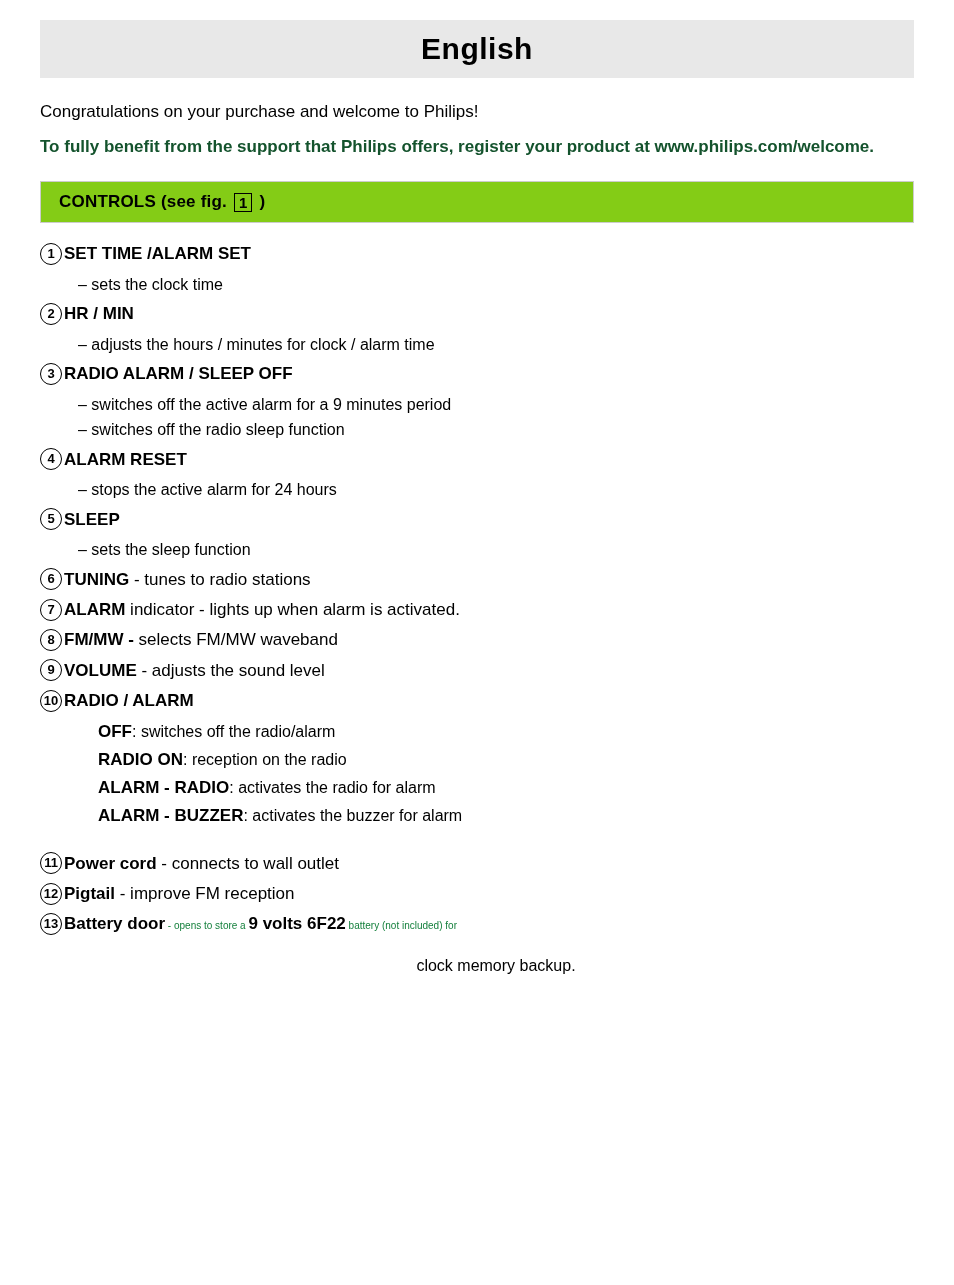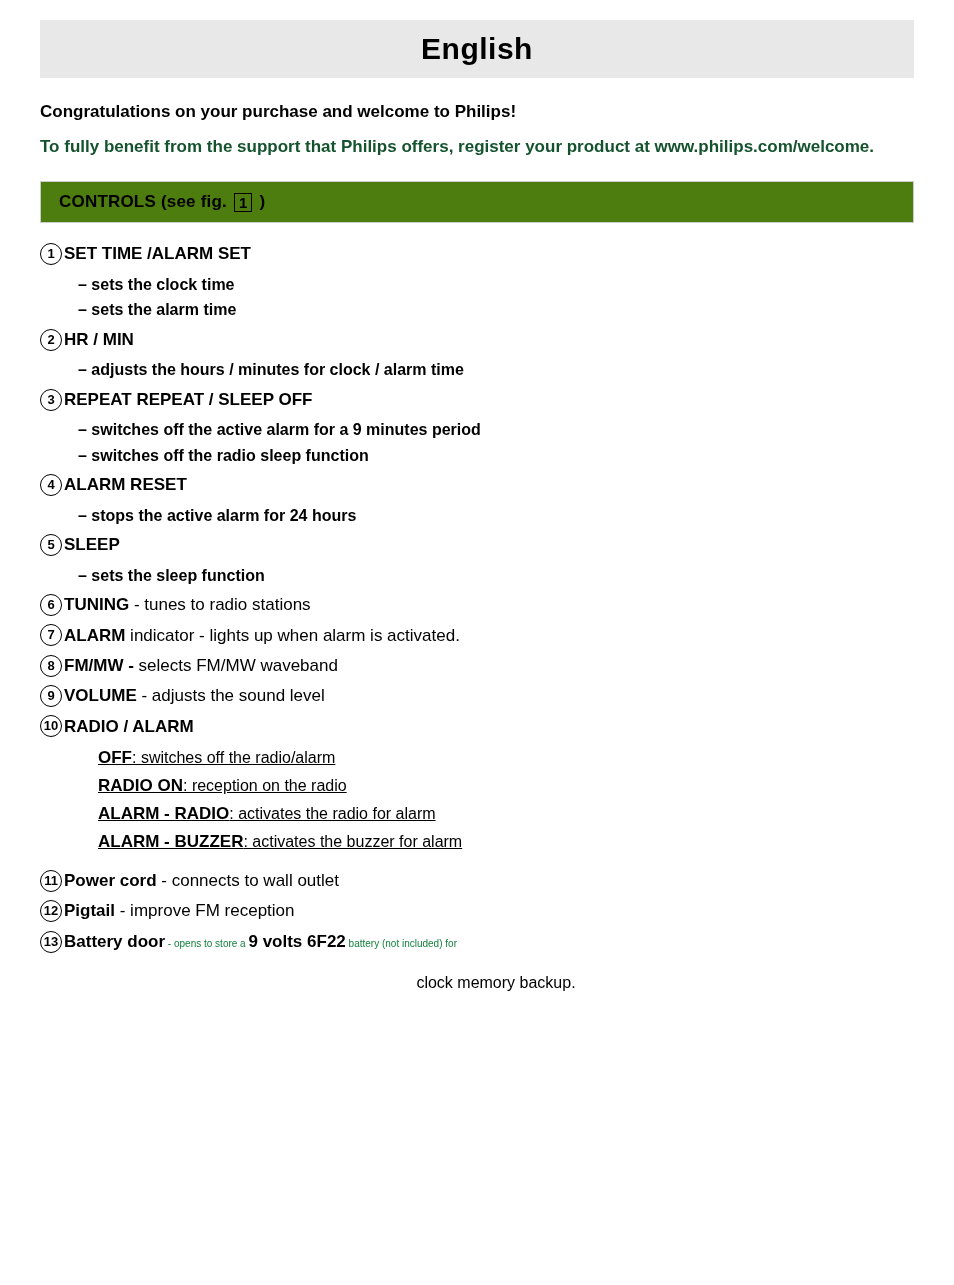--- a/index.html
+++ b/index.html
@@ -27,36 +27,36 @@
 
     .title-bar h1 {
       font-size: 30px;
       font-weight: 900;
       color: #000;
       letter-spacing: 0.5px;
     }
 
     .intro-text {
       font-size: 17px;
-      font-weight: 700;
+      font-weight: 400;
       color: #000;
       margin-bottom: 10px;
       line-height: 1.4;
     }
 
     .intro-text2 {
       font-size: 17px;
       font-weight: 700;
       color: #14532d;
       margin-bottom: 22px;
       line-height: 1.5;
     }
 
     .controls-bar {
-      background: #4d7c0f;
+      background: #84cc16;
       padding: 10px 18px;
       margin-bottom: 18px;
       border: 1px solid #ccc;
     }
 
     .controls-bar .controls-title {
       font-size: 17px;
       font-weight: 900;
       color: #000;
       letter-spacing: 0.2px;
@@ -114,32 +114,31 @@
       list-style: none;
       padding-left: 38px;
       margin-top: 2px;
       margin-bottom: 4px;
     }
 
     .sub-list li {
       font-size: 16px;
       color: #000;
       line-height: 1.6;
-      font-weight: 700;
+      font-weight: 400;
     }
 
     .sub-list li::before {
       content: "– ";
     }
 
     .radio-alarm-sub {
       padding-left: 58px;
       margin-top: 0px;
-      margin-bottom: 12px;
-      text-decoration: underline;
+      margin-bottom: 20px;
     }
 
     .radio-alarm-sub div {
       font-size: 16px;
       color: #000;
       line-height: 1.65;
     }
 
     .battery-note {
       font-size: 10px;
@@ -173,30 +172,29 @@
       <span class="fig-box">1</span>
       <span>)</span>
     </span>
   </div>
 
   <ul class="item-list" id="item-list">
   <li><span class="item-number">1</span><span class="item-label">SET TIME /ALARM SET</span></li>
       <li>
         <ul class="sub-list">
           <li>sets the clock time</li>
-          <li>sets the alarm time</li>
         </ul>
       </li>
       <li><span class="item-number">2</span><span class="item-label">HR / MIN</span></li>
       <li>
         <ul class="sub-list">
           <li>adjusts the hours / minutes for clock / alarm time</li>
         </ul>
       </li>
-      <li><span class="item-number">3</span><span class="item-label">REPEAT REPEAT / SLEEP OFF</span></li>
+      <li><span class="item-number">3</span><span class="item-label">RADIO ALARM / SLEEP OFF</span></li>
       <li>
         <ul class="sub-list">
           <li>switches off the active alarm for a 9 minutes period</li>
           <li>switches off the radio sleep function</li>
         </ul>
       </li>
       <li><span class="item-number">4</span><span class="item-label">ALARM RESET</span></li>
       <li>
         <ul class="sub-list">
           <li>stops the active alarm for 24 hours</li>

